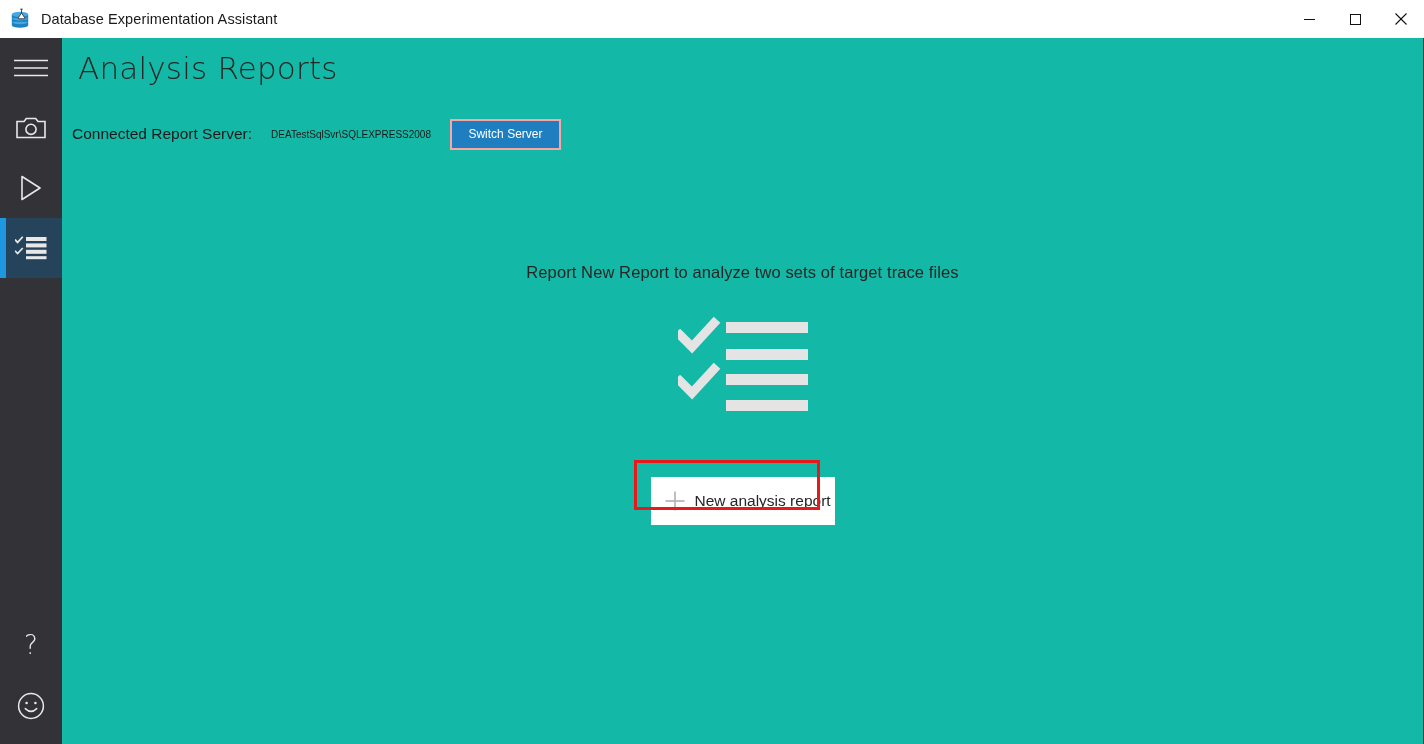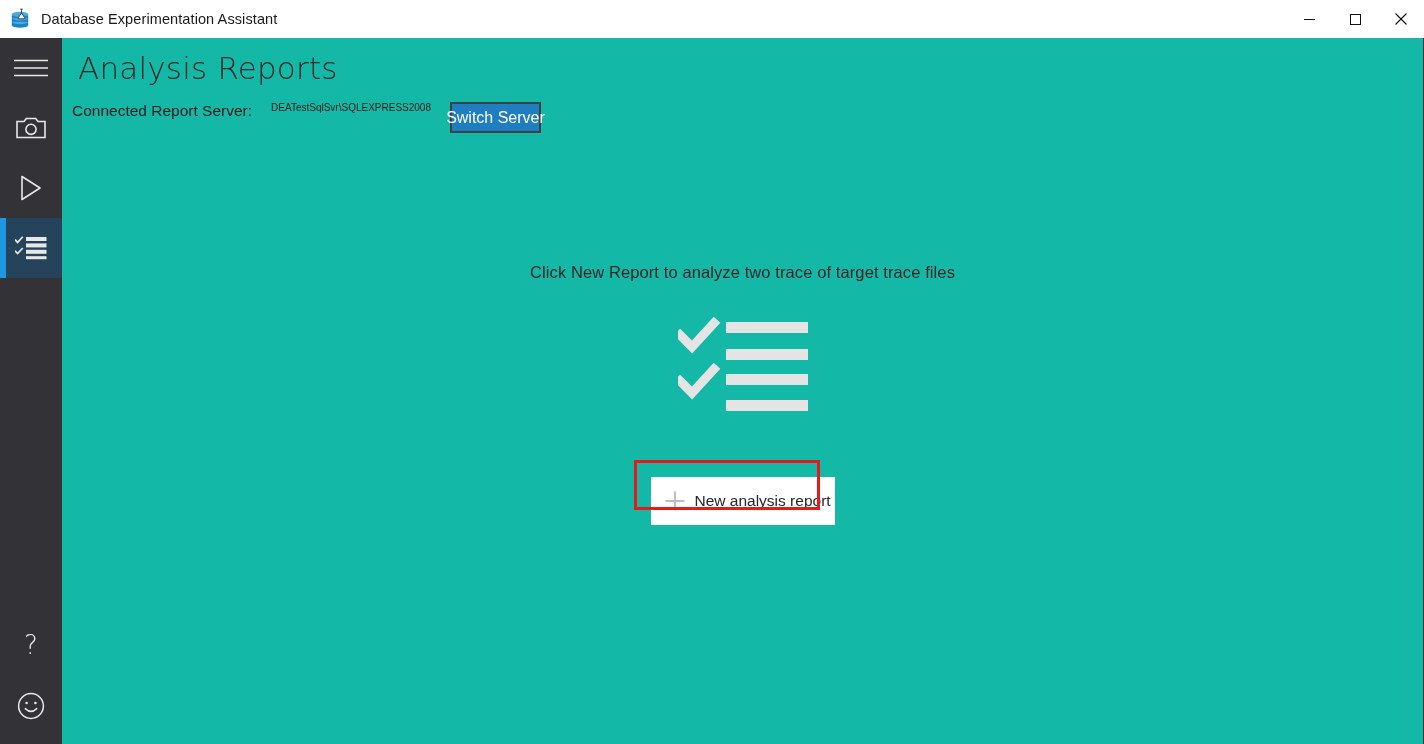--- a/index.html
+++ b/index.html
@@ -133,44 +133,44 @@
     font-size: 31px;
     font-weight: 300;
     color: #262626;
     letter-spacing: 0.2px;
     white-space: nowrap;
     font-family: "DejaVu Sans", sans-serif;
   }
   .server-row {
     position: absolute;
     left: 10px;
-    top: 64px;
-    display: flex;
-    align-items: flex-start;
+    top: 80px;
+    display: flex;
+    align-items: center;
     height: 32px;
   }
   .server-label {
     font-size: 15.5px;
     color: #1a1a1a;
     white-space: nowrap;
   }
   .server-value {
     font-size: 10px;
     color: #1a1a1a;
     margin-left: 19px;
     white-space: nowrap;
   }
   .switch-server-btn {
     margin-left: 19px;
-    width: 91px;
+    width: 111px;
     height: 31px;
     background: #1f7ec0;
-    border: 2px solid #404040;
+    border: 2px solid #fca5a5;
     color: #ffffff;
-    font-size: 16px;
+    font-size: 12px;
     font-family: "Liberation Sans", sans-serif;
     cursor: default;
     padding: 0;
     display: flex;
     align-items: center;
     justify-content: center;
     box-sizing: border-box;
     white-space: nowrap;
   }
 
@@ -335,21 +335,21 @@
     <div class="page-title">Analysis Reports</div>
 
     <div class="server-row">
       <span class="server-label">Connected Report Server:</span>
       <span class="server-value">DEATestSqlSvr\SQLEXPRESS2008</span>
       <button class="switch-server-btn">Switch Server</button>
     </div>
 
     <div class="empty-state">
 
-      <div class="empty-hint">Click New Report to analyze two trace of target trace files</div>
+      <div class="empty-hint">Report New Report to analyze two sets of target trace files</div>
 
       <svg class="placeholder-graphic" width="130" height="100" viewBox="0 0 130 100">
         <path d="M2 22 L14 34 L36 10" fill="none" stroke="#e4e4e4" stroke-width="9" stroke-linecap="square"></path>
         <path d="M2 68 L14 80 L36 56" fill="none" stroke="#e4e4e4" stroke-width="9" stroke-linecap="square"></path>
         <rect x="48" y="9" width="82" height="11" fill="#e4e4e4"></rect>
         <rect x="48" y="36" width="82" height="11" fill="#e4e4e4"></rect>
         <rect x="48" y="61" width="82" height="11" fill="#e4e4e4"></rect>
         <rect x="48" y="87" width="82" height="11" fill="#e4e4e4"></rect>
       </svg>
 

